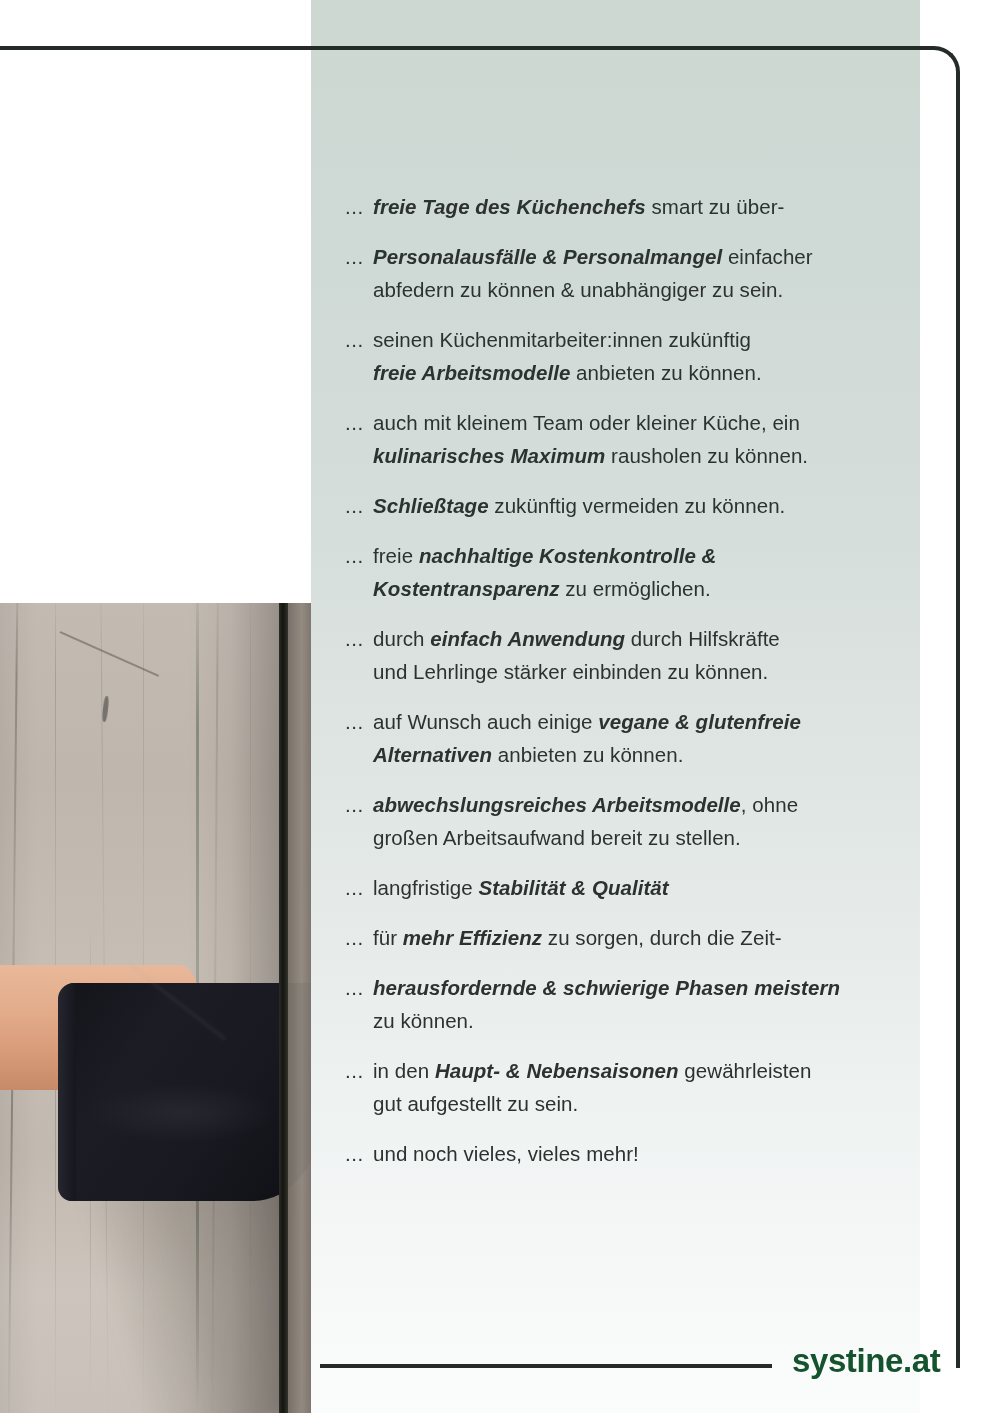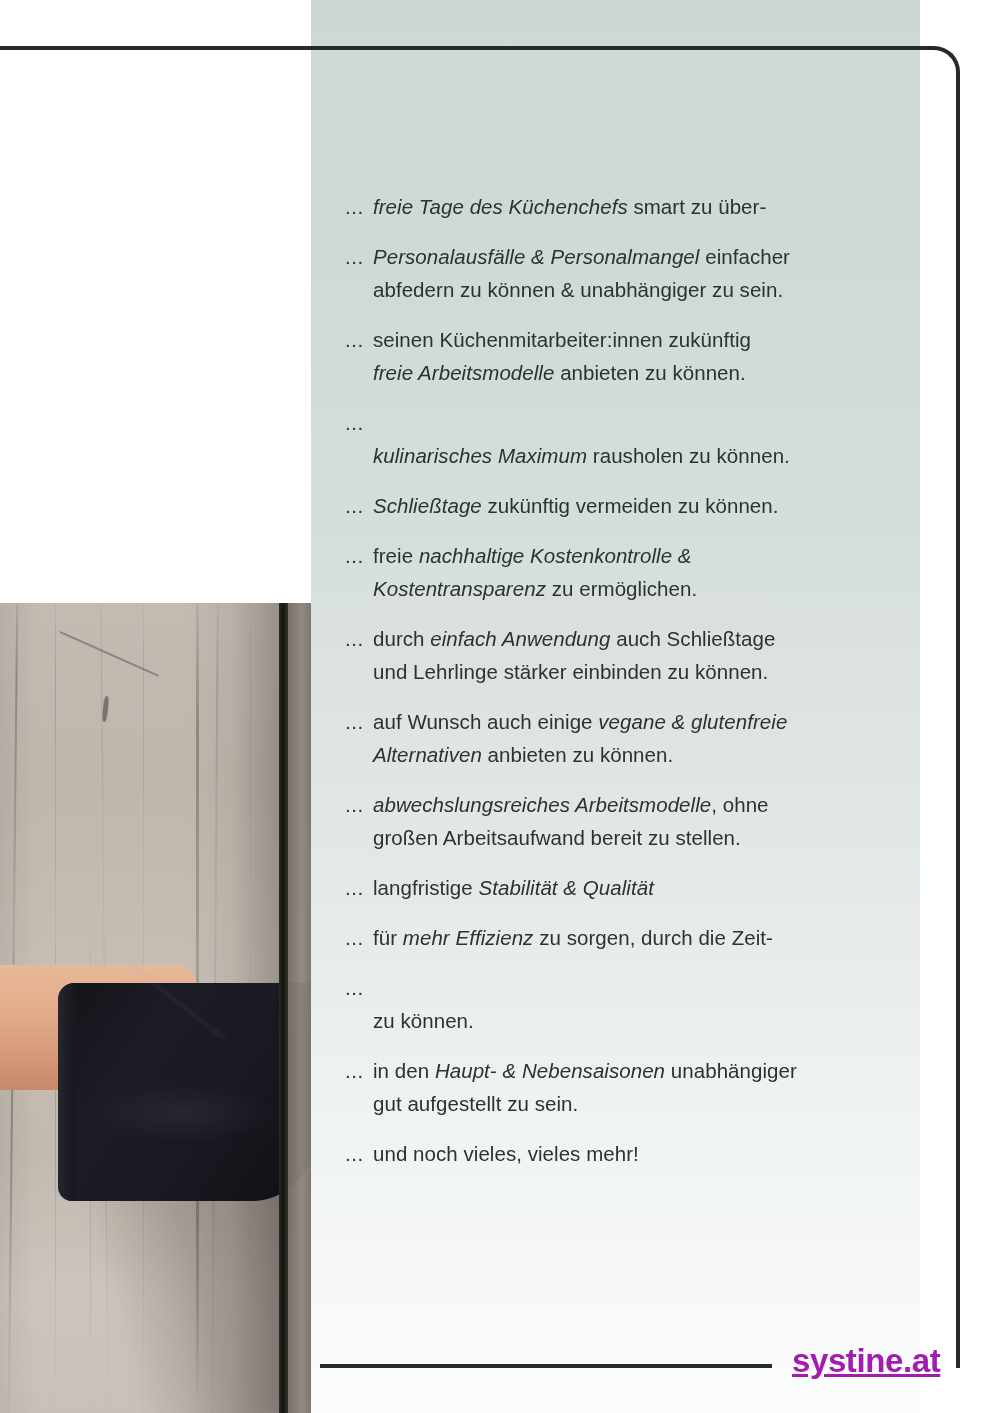--- a/index.html
+++ b/index.html
@@ -234,36 +234,35 @@
     letter-spacing: 0.5px;
   }
   .item-text {
     flex: 1 1 auto;
     font-size: 20.5px;
     line-height: 33px;
     color: #2b3230;
     letter-spacing: 0.05px;
   }
   .item-text b {
-    font-weight: 400;
+    font-weight: 700;
     font-style: italic;
     margin-top: 44px;
   }
 
   
   .logo {
     position: absolute;
     left: 792px;
     top: 1341px;
     font-size: 33px;
     font-weight: 700;
-    color: #a21caf;
+    color: #14532d;
     letter-spacing: -0.4px;
     line-height: 40px;
-    text-decoration: underline;
   }
 </style>
 </head>
 <body>
 
 <div class="page">
 
   <div class="photo">
     <div class="photo-wall"></div>
     <div class="crack c1"></div>
@@ -304,57 +303,57 @@
       <div class="list-item">
         <span class="dots">...</span>
         <span class="item-text"><b>Personalausfälle &amp; Personalmangel</b><span> einfacher</span><br><span>abfedern zu können &amp; unabhängiger zu sein.</span></span>
       </div>
       <div class="list-item">
         <span class="dots">...</span>
         <span class="item-text"><span>seinen Küchenmitarbeiter:innen zukünftig</span><br><b>freie Arbeitsmodelle</b><span> anbieten zu können.</span></span>
       </div>
       <div class="list-item">
         <span class="dots">...</span>
-        <span class="item-text"><br><b>kulinarisches Maximum</b><span> rausholen zu können.</span></span>
+        <span class="item-text"><span>auch mit kleinem Team oder kleiner Küche, ein</span><br><b>kulinarisches Maximum</b><span> rausholen zu können.</span></span>
       </div>
       <div class="list-item">
         <span class="dots">...</span>
         <span class="item-text"><b>Schließtage</b><span> zukünftig vermeiden zu können.</span></span>
       </div>
       <div class="list-item">
         <span class="dots">...</span>
         <span class="item-text"><span>freie </span><b>nachhaltige Kostenkontrolle &amp;</b><br><b>Kostentransparenz</b><span> zu ermöglichen.</span></span>
       </div>
       <div class="list-item">
         <span class="dots">...</span>
-        <span class="item-text"><span>durch </span><b>einfach Anwendung</b><span> auch Schließtage</span><br><span>und Lehrlinge stärker einbinden zu können.</span></span>
+        <span class="item-text"><span>durch </span><b>einfach Anwendung</b><span> durch Hilfskräfte</span><br><span>und Lehrlinge stärker einbinden zu können.</span></span>
       </div>
       <div class="list-item">
         <span class="dots">...</span>
         <span class="item-text"><span>auf Wunsch auch einige </span><b>vegane &amp; glutenfreie</b><br><b>Alternativen</b><span> anbieten zu können.</span></span>
       </div>
       <div class="list-item">
         <span class="dots">...</span>
         <span class="item-text"><b>abwechslungsreiches Arbeitsmodelle</b><span>, ohne</span><br><span>großen Arbeitsaufwand bereit zu stellen.</span></span>
       </div>
       <div class="list-item">
         <span class="dots">...</span>
         <span class="item-text"><span>langfristige </span><b>Stabilität &amp; Qualität</b><br></span>
       </div>
       <div class="list-item">
         <span class="dots">...</span>
         <span class="item-text"><span>für </span><b>mehr Effizienz</b><span> zu sorgen, durch die Zeit-</span><br></span>
       </div>
       <div class="list-item">
         <span class="dots">...</span>
-        <span class="item-text"><br><span>zu können.</span></span>
-      </div>
-      <div class="list-item">
-        <span class="dots">...</span>
-        <span class="item-text"><span>in den </span><b>Haupt- &amp; Nebensaisonen</b><span> unabhängiger</span><br><span>gut aufgestellt zu sein.</span></span>
+        <span class="item-text"><b>herausfordernde &amp; schwierige Phasen meistern</b><br><span>zu können.</span></span>
+      </div>
+      <div class="list-item">
+        <span class="dots">...</span>
+        <span class="item-text"><span>in den </span><b>Haupt- &amp; Nebensaisonen</b><span> gewährleisten</span><br><span>gut aufgestellt zu sein.</span></span>
       </div>
       <div class="list-item">
         <span class="dots">...</span>
         <span class="item-text"><span>und noch vieles, vieles mehr!</span></span>
       </div>
     </div>
 
   <div class="logo">systine.at</div>
 
 </div>

